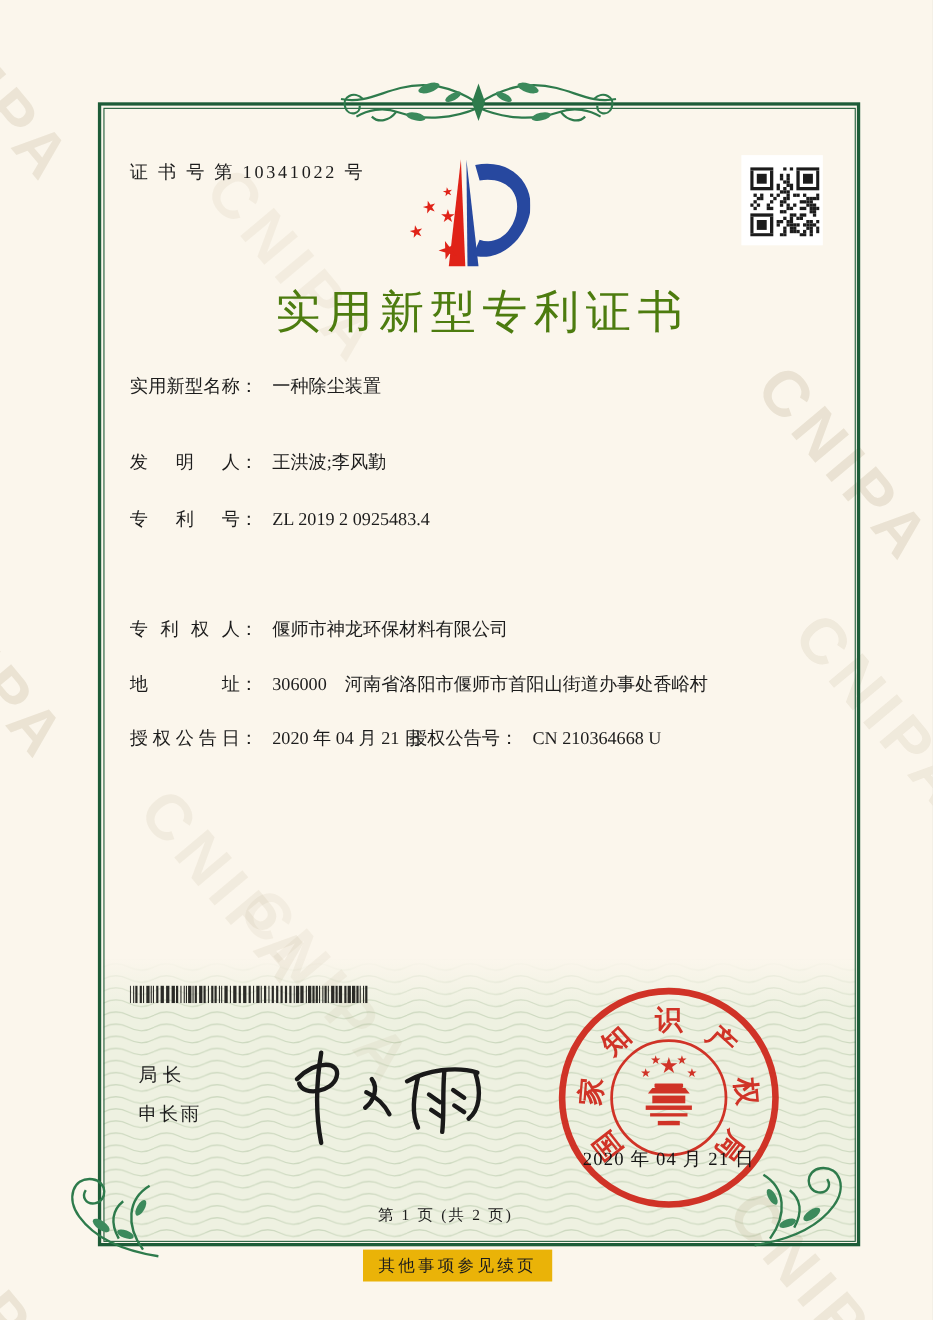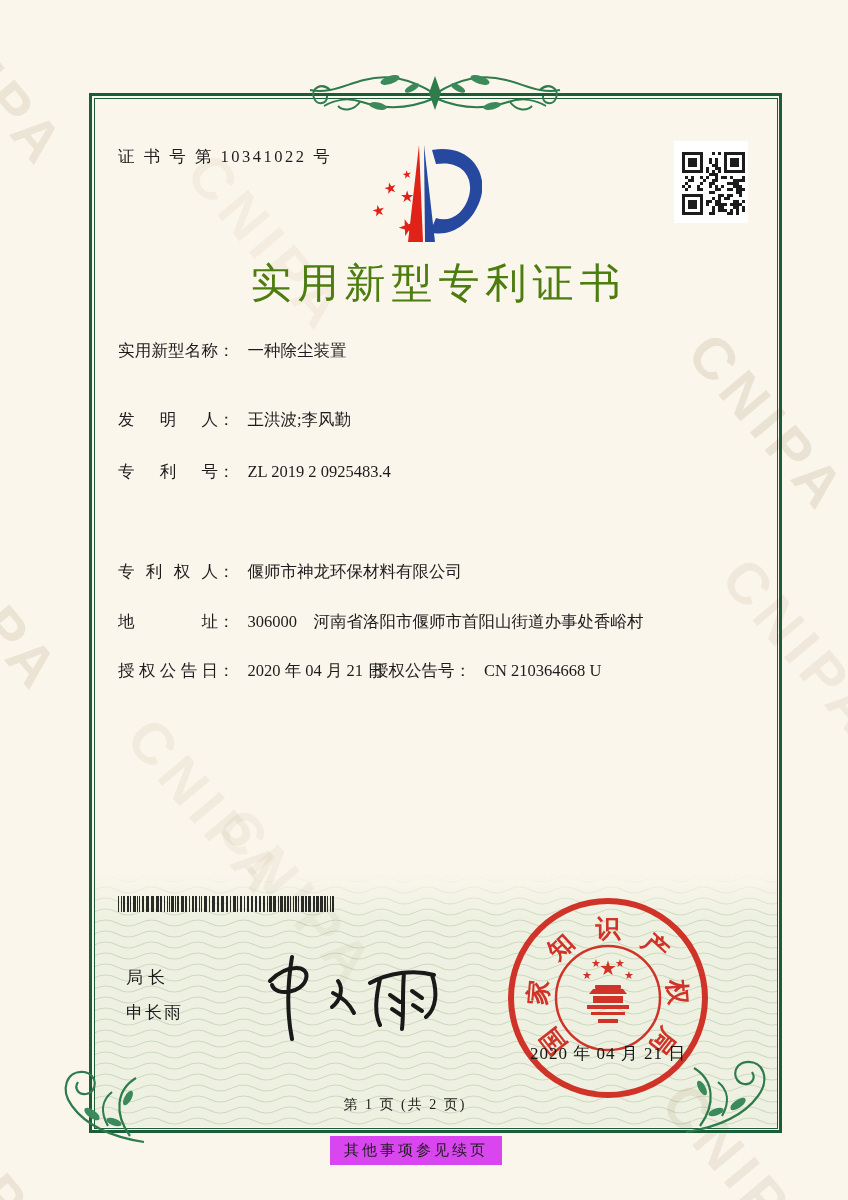--- a/index.html
+++ b/index.html
@@ -62,21 +62,21 @@
   }
   .seal-date{
     position:absolute;left:508px;top:1042px;width:200px;text-align:center;z-index:6;
     font-size:17px;letter-spacing:1px;color:#151515;
   }
   .page-info{
     position:absolute;left:89px;top:1096px;width:632px;text-align:center;z-index:4;
     font-size:14px;letter-spacing:2px;
   }
   .note-box{
-    position:absolute;left:330px;top:1136px;z-index:4;background:#d946ef;
+    position:absolute;left:330px;top:1136px;z-index:4;background:#eab308;
     padding:5px 14px;font-size:15px;letter-spacing:3px;white-space:nowrap;
   }
   
   .orn-top{position:absolute;left:300px;top:68px;z-index:4;}
   .orn-bl{position:absolute;left:48px;top:1062px;z-index:4;}
   .orn-br{position:absolute;left:682px;top:1052px;z-index:4;}
 </style>
 </head>
 <body>
 

